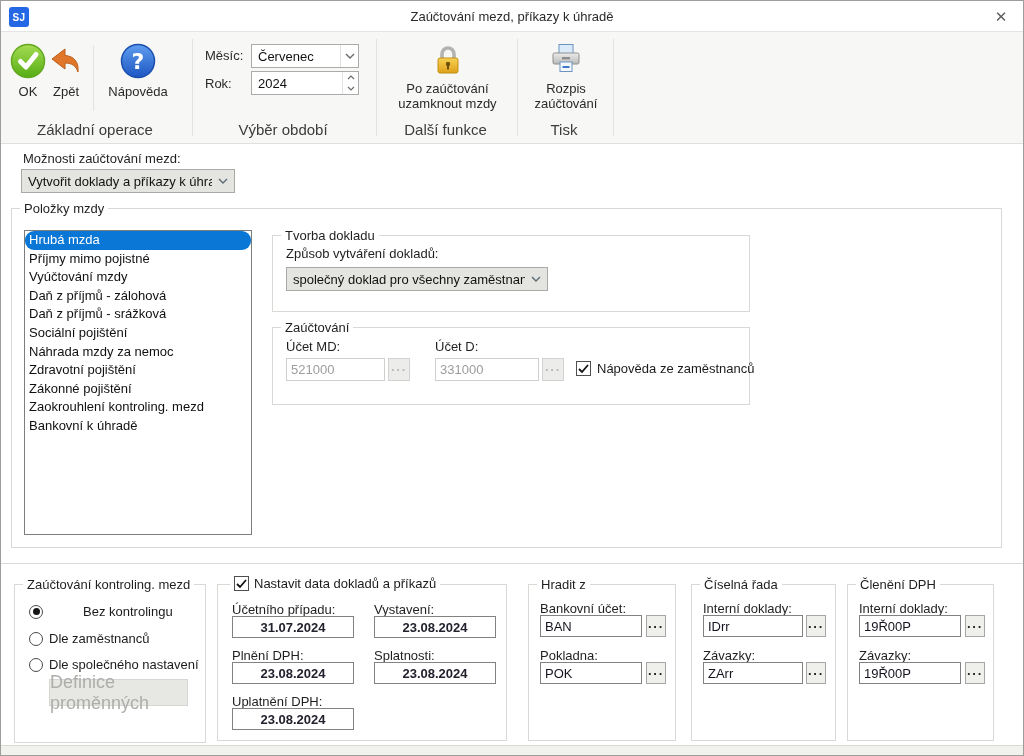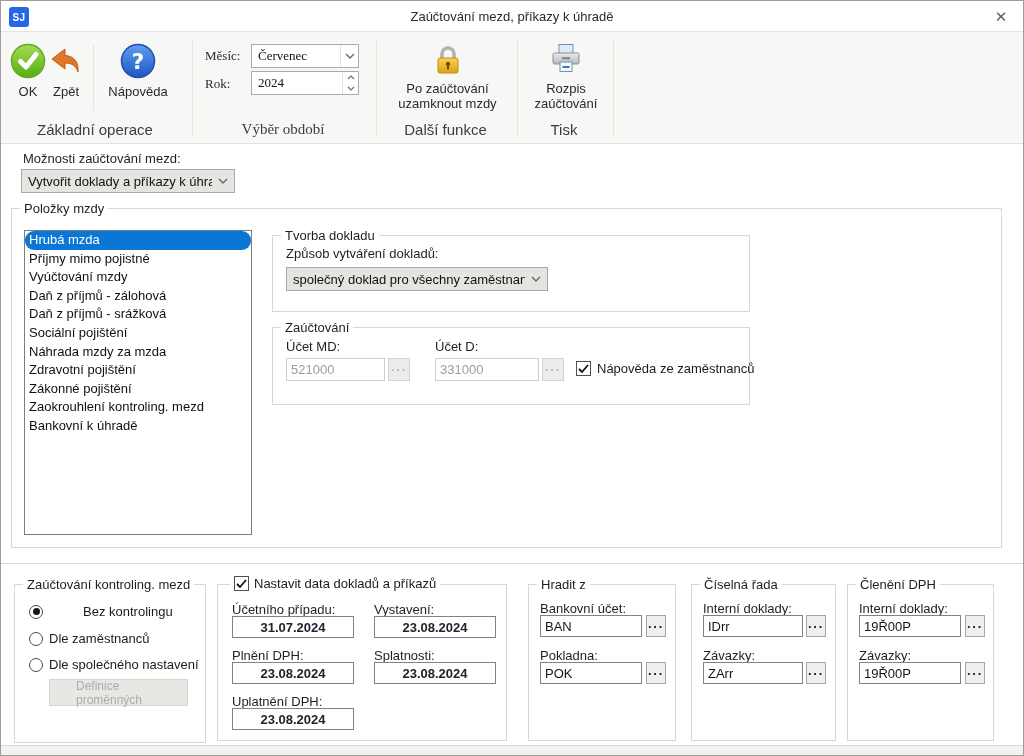--- a/index.html
+++ b/index.html
@@ -51,21 +51,21 @@
   .radio{width:14px;height:14px;border:1px solid #4a4a48;border-radius:50%;background:#fff;flex:0 0 auto;}
   .radio.sel{display:flex;align-items:center;justify-content:center;}
   .radio.sel::after{content:"";width:7px;height:7px;border-radius:50%;background:#161616;}
   .graycombo{position:absolute;background:#e4e4e1;border:1px solid #a9a9a7;display:flex;align-items:center;}
   .graycombo .ctext{flex:1;padding:0 6px;font-size:13px;color:#111;white-space:nowrap;overflow:hidden;}
   .graycombo .carrow{width:22px;align-self:stretch;display:flex;align-items:center;justify-content:center;}
   
   .listbox{position:absolute;background:#fff;border:1px solid #7d7d7b;overflow:hidden;}
   .lb-row{height:18.6px;line-height:18.6px;padding-left:4px;font-size:13px;color:#101010;white-space:nowrap;}
   .lb-row.sel{background:#0a77d6;color:#fff;border-radius:9px;}
-  .btn{position:absolute;display:flex;align-items:center;justify-content:center;font-size:12px;padding-left:26px;}
+  .btn{position:absolute;display:flex;align-items:center;justify-content:center;font-size:18px;}
   .btn.dis{background:#e7e7e4;border:1px solid #d6d6d3;color:#adadab;}
   .divider{position:absolute;height:1px;background:#d9d9d6;left:0;right:0;}
   .statusstrip{position:absolute;left:0;right:0;bottom:0;height:10px;background:#f1f1ee;border-top:1px solid #d9d9d6;}
 </style>
 </head>
 <body>
 
 <div class="window">
 
   <div class="titlebar">
@@ -114,21 +114,21 @@
               <circle cx="18" cy="18" r="16.5" fill="url(#hg)" stroke="#1c4fae" stroke-width="1.5"></circle>
               <text x="18" y="26" text-anchor="middle" font-size="22" font-weight="bold" fill="#fff" font-family="DejaVu Sans, sans-serif">?</text>
             </svg>
           </span>
           <span class="blabel">Nápověda</span>
         </div>
       </div>
       <div class="glabel">Základní operace</div>
     </div>
 
-    <div class="rgroup" style="width:184px;font-family:Liberation Serif, serif;">
+    <div class="rgroup" style="width:184px;">
       <span class="flabel" style="left:12px;top:16px;">Měsíc:</span>
       <div class="combo" style="left:58px;top:12px;width:108px;">
         <span class="ctext">Červenec</span>
         <span class="carrow">
           <svg width="10" height="6" viewBox="0 0 10 6">
               <polyline points="1,1 5,5 9,1" fill="none" stroke="#6b6b6b" stroke-width="1.4"></polyline>
             </svg>
         </span>
       </div>
       <span class="flabel" style="left:12px;top:44px;">Rok:</span>
@@ -209,21 +209,21 @@
   <div class="gbox" style="left:10px;top:207px;width:991px;height:340px;">
     <span class="gb-label">Položky mzdy</span>
 
     <div class="listbox" style="left:12px;top:21px;width:228px;height:305px;">
       <div class="lb-row sel">Hrubá mzda</div>
       <div class="lb-row">Příjmy mimo pojistné</div>
       <div class="lb-row">Vyúčtování mzdy</div>
       <div class="lb-row">Daň z příjmů - zálohová</div>
       <div class="lb-row">Daň z příjmů - srážková</div>
       <div class="lb-row">Sociální pojištění</div>
-      <div class="lb-row">Náhrada mzdy za mzda</div>
+      <div class="lb-row">Náhrada mzdy za nemoc</div>
       <div class="lb-row">Zdravotní pojištění</div>
       <div class="lb-row">Zákonné pojištění</div>
       <div class="lb-row">Zaokrouhlení kontroling. mezd</div>
       <div class="lb-row">Bankovní k úhradě</div>
     </div>
 
     <div class="gbox" style="left:260px;top:26px;width:478px;height:77px;">
       <span class="gb-label">Tvorba dokladu</span>
       <span class="lbl" style="left:13px;top:10px;">Způsob vytváření dokladů:</span>
       <div class="graycombo" style="left:13px;top:31px;width:262px;height:24px;">

